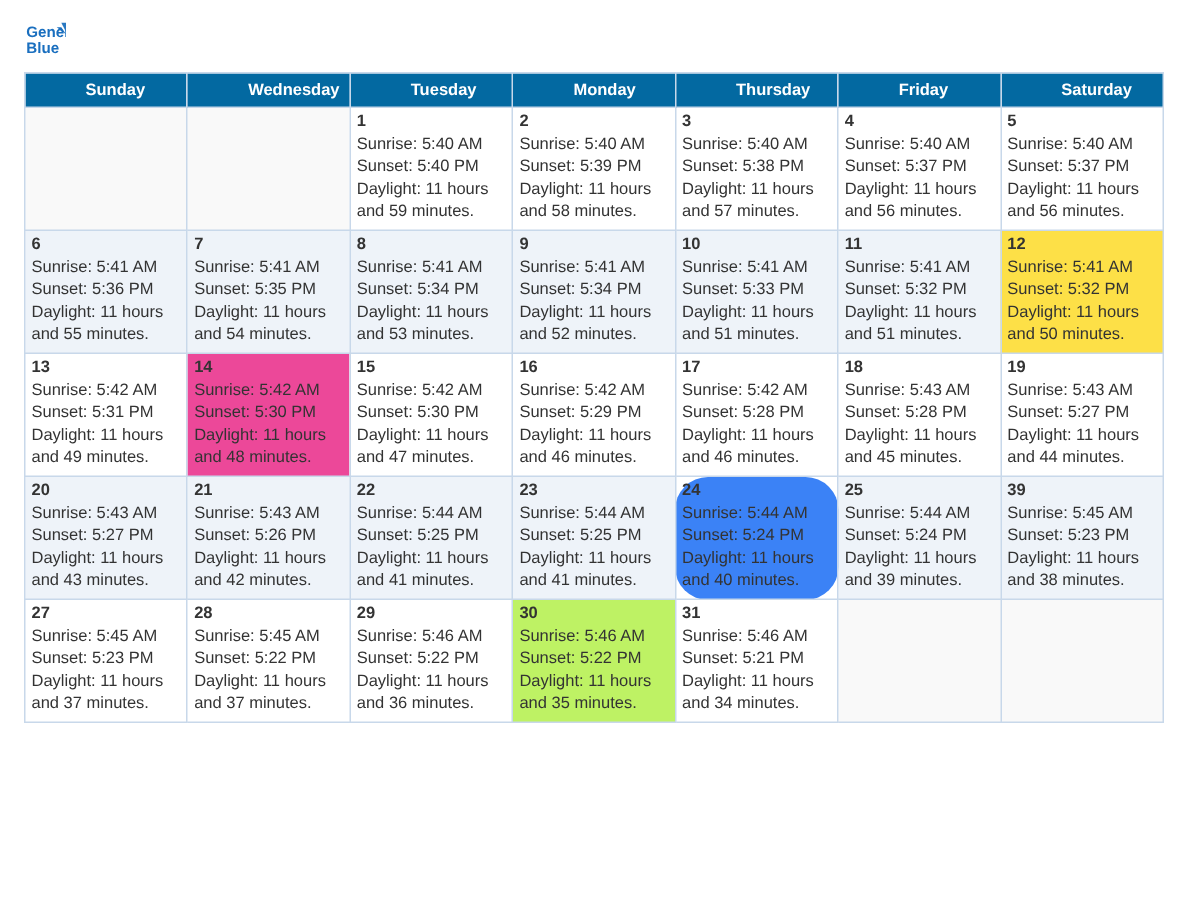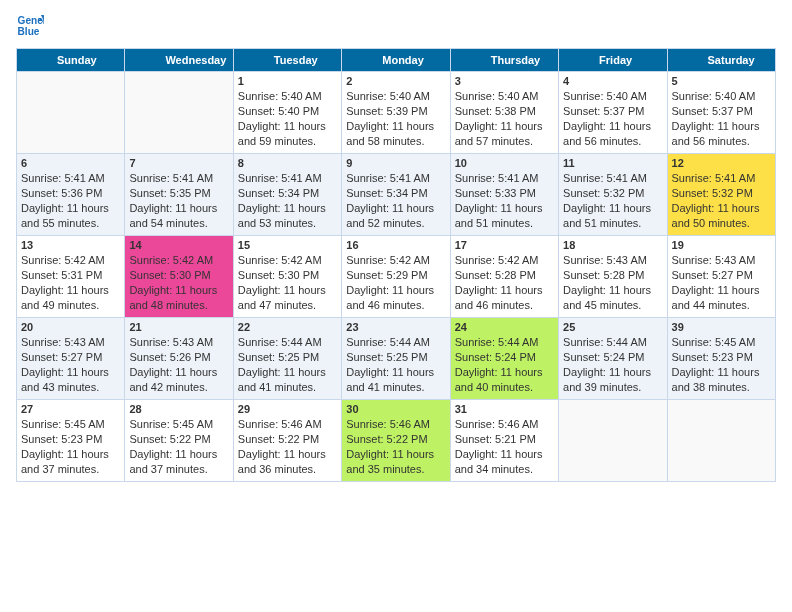--- a/index.html
+++ b/index.html
@@ -219,21 +219,21 @@
             <div class="cell-content">Sunrise: 5:43 AM<br>Sunset: 5:26 PM<br>Daylight: 11 hours and 42 minutes.</div>
           </td>
           <td style="background: rgb(238, 243, 249);">
             <span class="day-num">22</span>
             <div class="cell-content">Sunrise: 5:44 AM<br>Sunset: 5:25 PM<br>Daylight: 11 hours and 41 minutes.</div>
           </td>
           <td style="background: rgb(238, 243, 249);">
             <span class="day-num">23</span>
             <div class="cell-content">Sunrise: 5:44 AM<br>Sunset: 5:25 PM<br>Daylight: 11 hours and 41 minutes.</div>
           </td>
-          <td style="background: #bef264;">
+          <td style="background: #3b82f6; border-radius: 22px;">
             <span class="day-num">24</span>
             <div class="cell-content">Sunrise: 5:44 AM<br>Sunset: 5:24 PM<br>Daylight: 11 hours and 40 minutes.</div>
           </td>
           <td style="background: rgb(238, 243, 249);">
             <span class="day-num">25</span>
             <div class="cell-content">Sunrise: 5:44 AM<br>Sunset: 5:24 PM<br>Daylight: 11 hours and 39 minutes.</div>
           </td>
           <td style="background: rgb(238, 243, 249);">
             <span class="day-num">39</span>
             <div class="cell-content">Sunrise: 5:45 AM<br>Sunset: 5:23 PM<br>Daylight: 11 hours and 38 minutes.</div>

